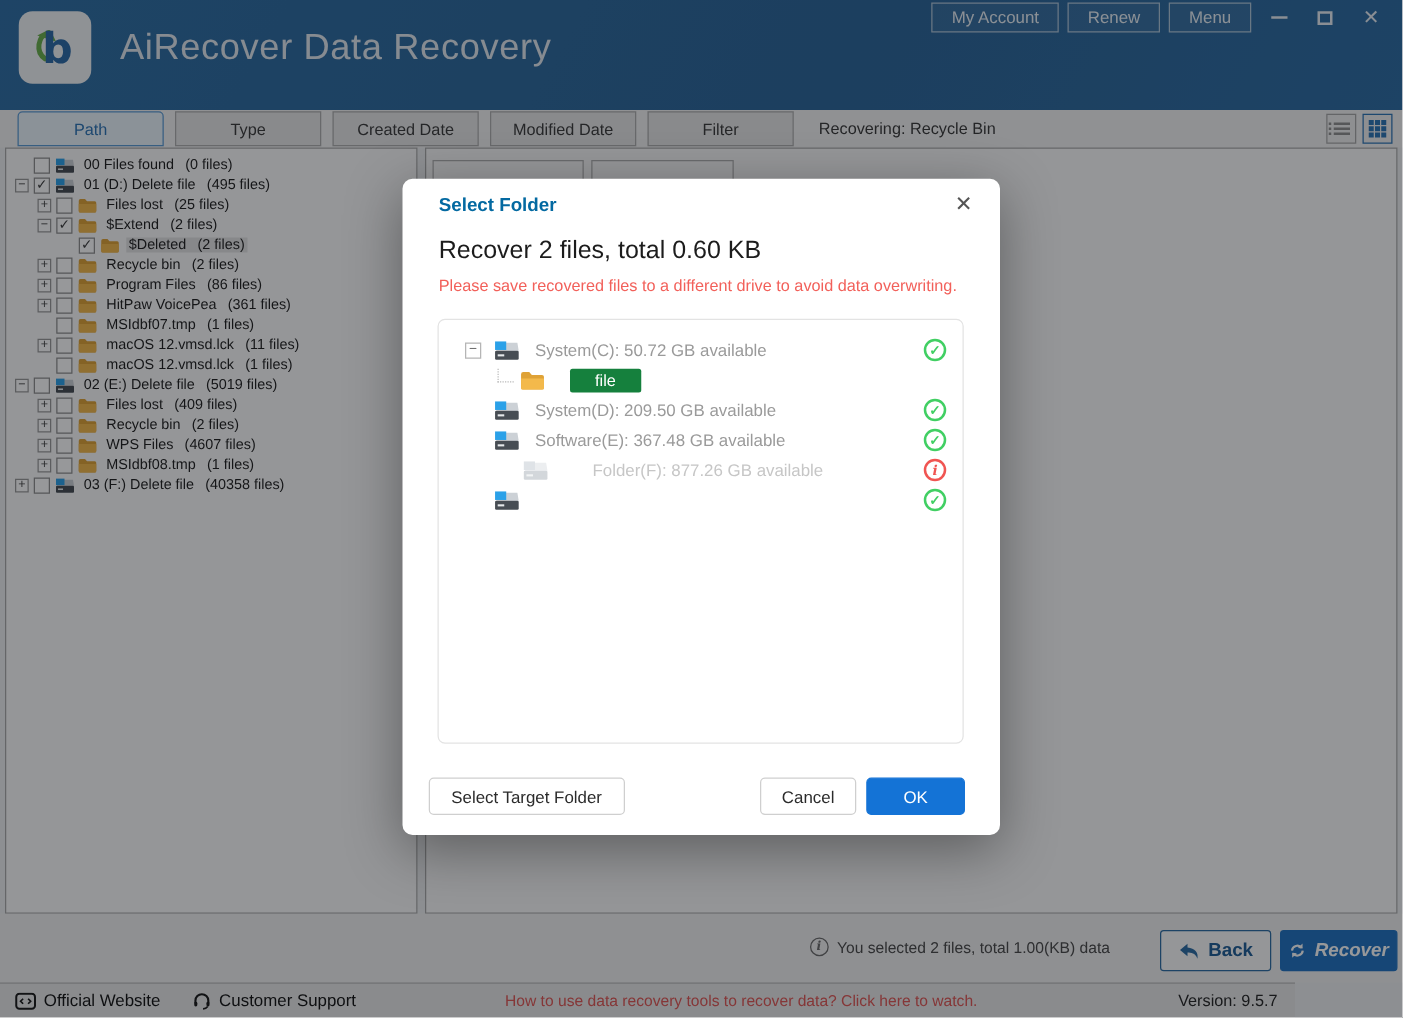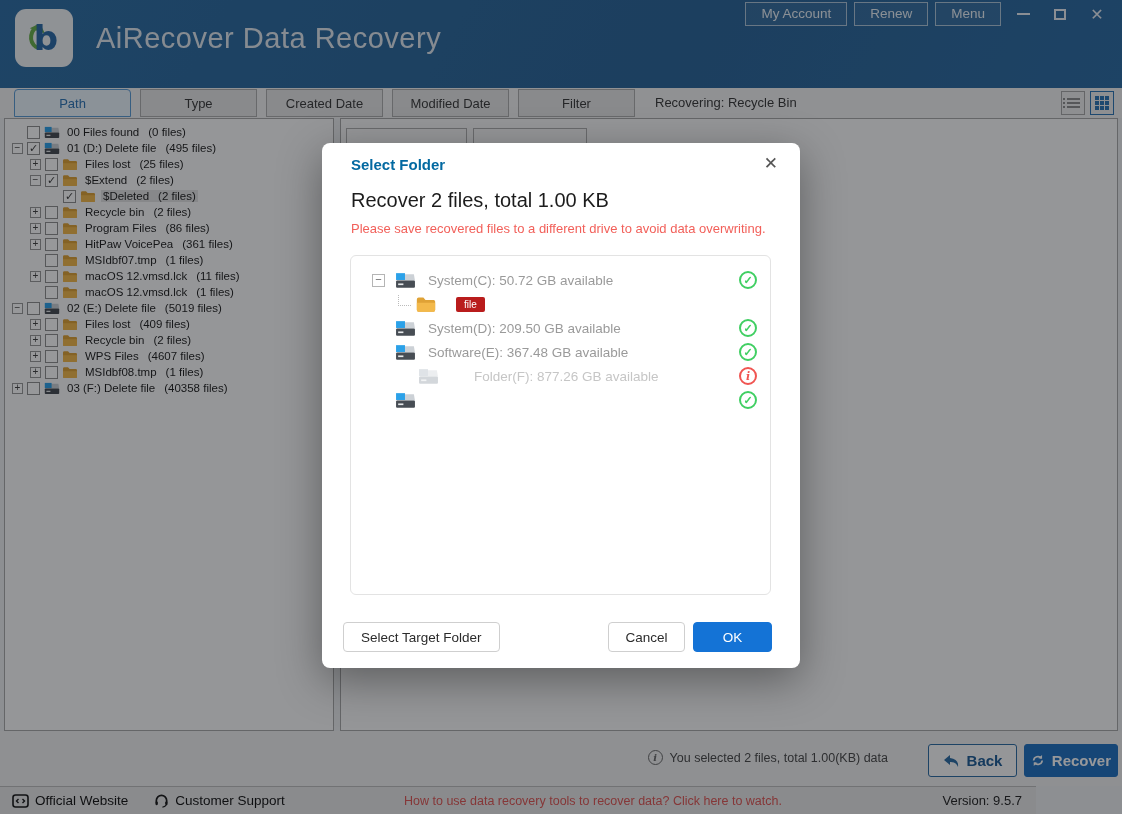--- a/index.html
+++ b/index.html
@@ -62,21 +62,21 @@
   .bb-info{position:absolute;right:234px;top:19px;display:flex;align-items:center;gap:7px;
            font-size:12.5px;color:#4a4a4a;}
   .info-circ{width:15px;height:15px;border-radius:50%;border:1px solid #6c6c6c;color:#6c6c6c;flex:none;
              font-size:10px;font-weight:700;display:flex;align-items:center;justify-content:center;
              font-family:"DejaVu Serif",serif;font-style:italic;box-sizing:border-box;}
   .btn-back{position:absolute;left:928px;top:13px;width:89px;height:33px;background:#fbfbfb;
             border:1px solid #2e6da4;border-radius:3px;color:#205e97;font-size:15px;font-weight:700;
             display:flex;align-items:center;justify-content:center;gap:7px;cursor:pointer;}
   .btn-recover{position:absolute;left:1024px;top:13px;width:94px;height:33px;background:#2173c2;
                border:1px solid #2173c2;border-radius:3px;color:#fff;font-size:15px;font-weight:700;
-               display:flex;align-items:center;justify-content:center;gap:7px;cursor:pointer;}
+               display:flex;align-items:center;justify-content:center;gap:7px;cursor:pointer;font-style:italic;}
   .footer{position:absolute;left:0;top:786px;width:1036px;height:28px;background:#e9e9e9;
           border-top:1px solid #bdbdbd;box-sizing:border-box;}
   .ft-left{position:absolute;left:12px;top:0;height:27px;display:flex;align-items:center;gap:26px;}
   .ft-item{display:flex;align-items:center;gap:6px;font-size:13.5px;color:#141414;cursor:pointer;}
   .ft-help{position:absolute;left:404px;top:0;height:27px;display:flex;align-items:center;
            font-size:12.5px;color:#e05856;cursor:pointer;}
   .ft-version{position:absolute;right:14px;top:0;height:27px;display:flex;align-items:center;
               font-size:13px;color:#262626;}
 
   
@@ -95,21 +95,21 @@
          font-size:11px;line-height:9px;text-align:center;color:#666;margin-right:10px;}
   .d-exp.empty{border:none;background:transparent;}
   .d-icon{flex:none;margin-right:12px;display:flex;align-items:center;}
   .d-status{margin-left:auto;margin-right:13px;width:18px;height:18px;border-radius:50%;flex:none;
             border:2px solid #41cf63;color:#41cf63;font-size:11px;font-weight:700;box-sizing:border-box;
             display:flex;align-items:center;justify-content:center;}
   .d-status.err{border-color:#f05552;color:#f05552;font-family:"DejaVu Serif",serif;font-style:italic;}
   .d-child{padding-left:47px;}
   .d-conn{width:12px;height:10px;border-left:1px dotted #bbb;border-bottom:1px dotted #bbb;
           flex:none;margin:-8px 4px 0 0;}
-  .chip{background:#b91c1c;color:#fff;font-size:10px;padding:2px 8px;border-radius:2px;margin-left:7px;}
+  .chip{background:#15803d;color:#fff;font-size:13px;padding:2px 20px;border-radius:2px;margin-left:7px;}
   .m-btn{position:absolute;top:479px;height:30px;border:1px solid #cfcfcf;border-radius:4px;background:#fff;
          font-size:13.5px;color:#2b2b2b;font-family:"Liberation Sans",sans-serif;
          display:flex;align-items:center;justify-content:center;cursor:pointer;box-sizing:border-box;}
   .m-btn.primary{background:#1473d6;border-color:#1473d6;color:#fff;}
 </style>
 </head>
 <body>
 
 <div class="app">
 
@@ -467,21 +467,21 @@
     </div>
     <span class="ft-help">How to use data recovery tools to recover data? Click here to watch.</span>
     <span class="ft-version">Version: 9.5.7</span>
   </div>
 
   <div class="dim"></div>
 
   <div class="modal">
     <div class="m-title">Select Folder</div>
     <span class="m-close">✕</span>
-    <div class="m-head">Recover 2 files, total 1.00 KB</div>
+    <div class="m-head">Recover 2 files, total 0.60 KB</div>
     <div class="m-warn">Please save recovered files to a different drive to avoid data overwriting.</div>
     <div class="m-list">
         <div class="d-row">
           <span class="d-exp">−</span>
           <span class="d-icon">
             <svg width="21" height="17" viewBox="0 0 20 16">
     <path d="M4 2 H18 L19 8 H2 Z" fill="#ccd1d6"></path>
     <rect x="1" y="1" width="8.5" height="6.5" fill="#2ba1e8"></rect>
     <rect x="1" y="8" width="18" height="7" rx="1" fill="#474d54"></rect>
     <rect x="3" y="10.8" width="5" height="1.6" fill="#e6e9eb"></rect>

